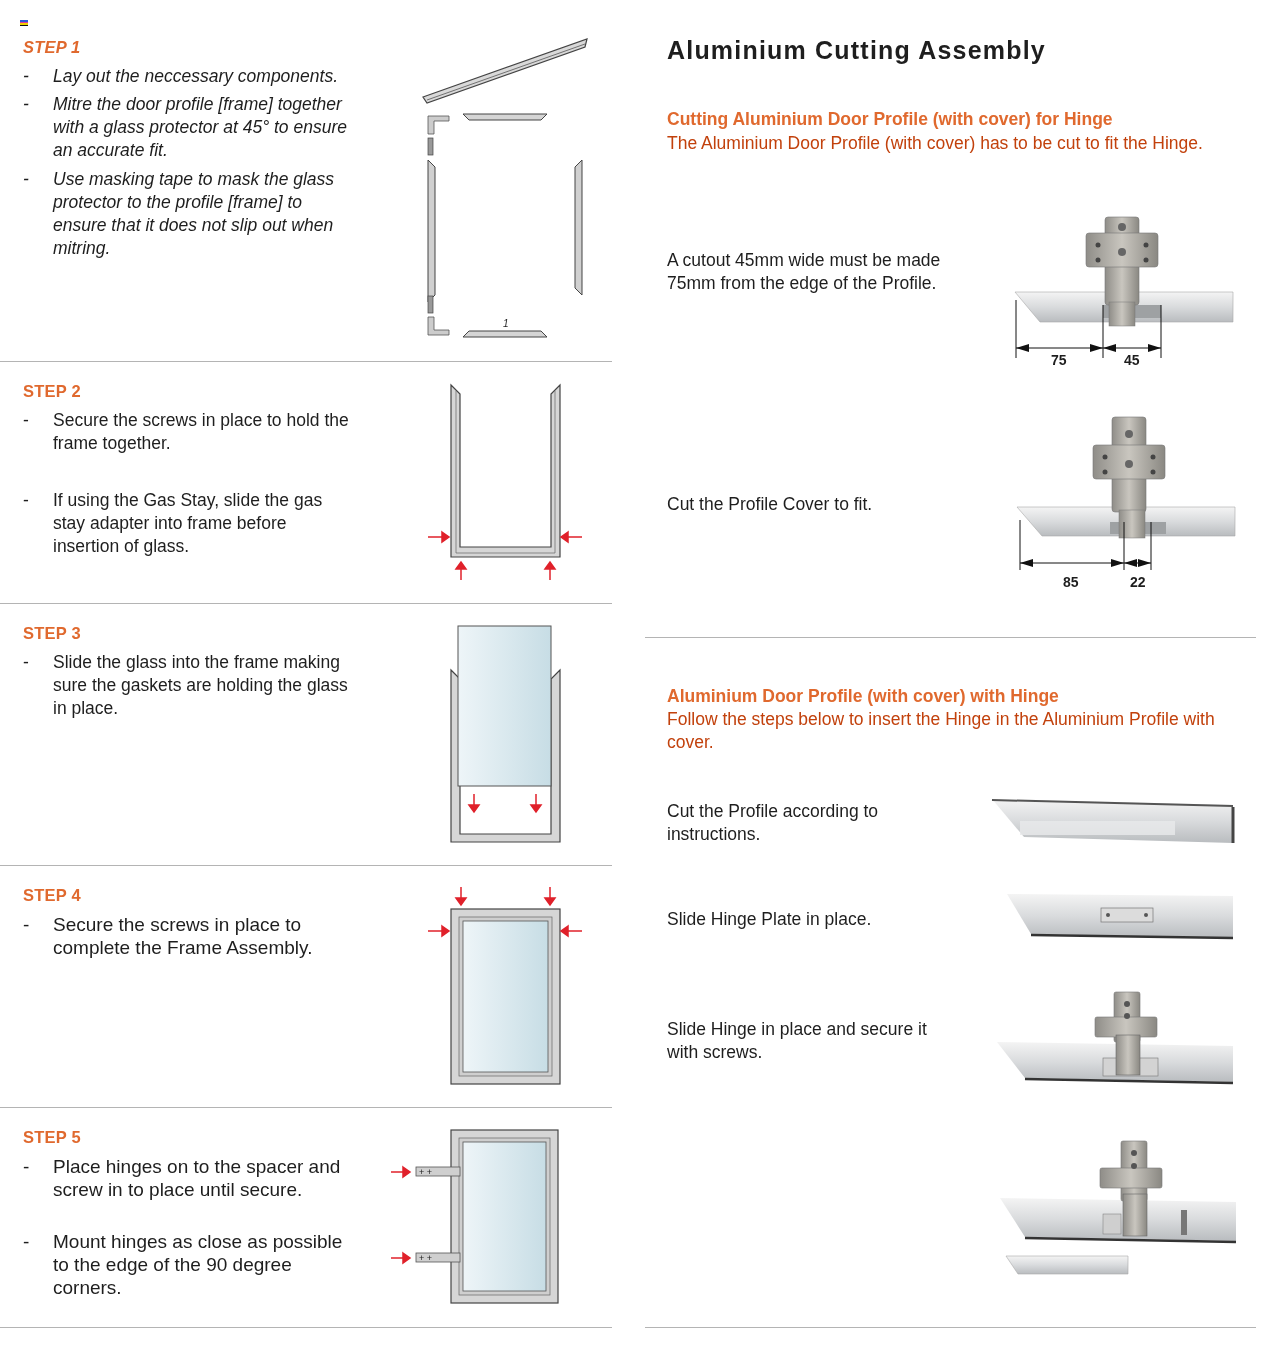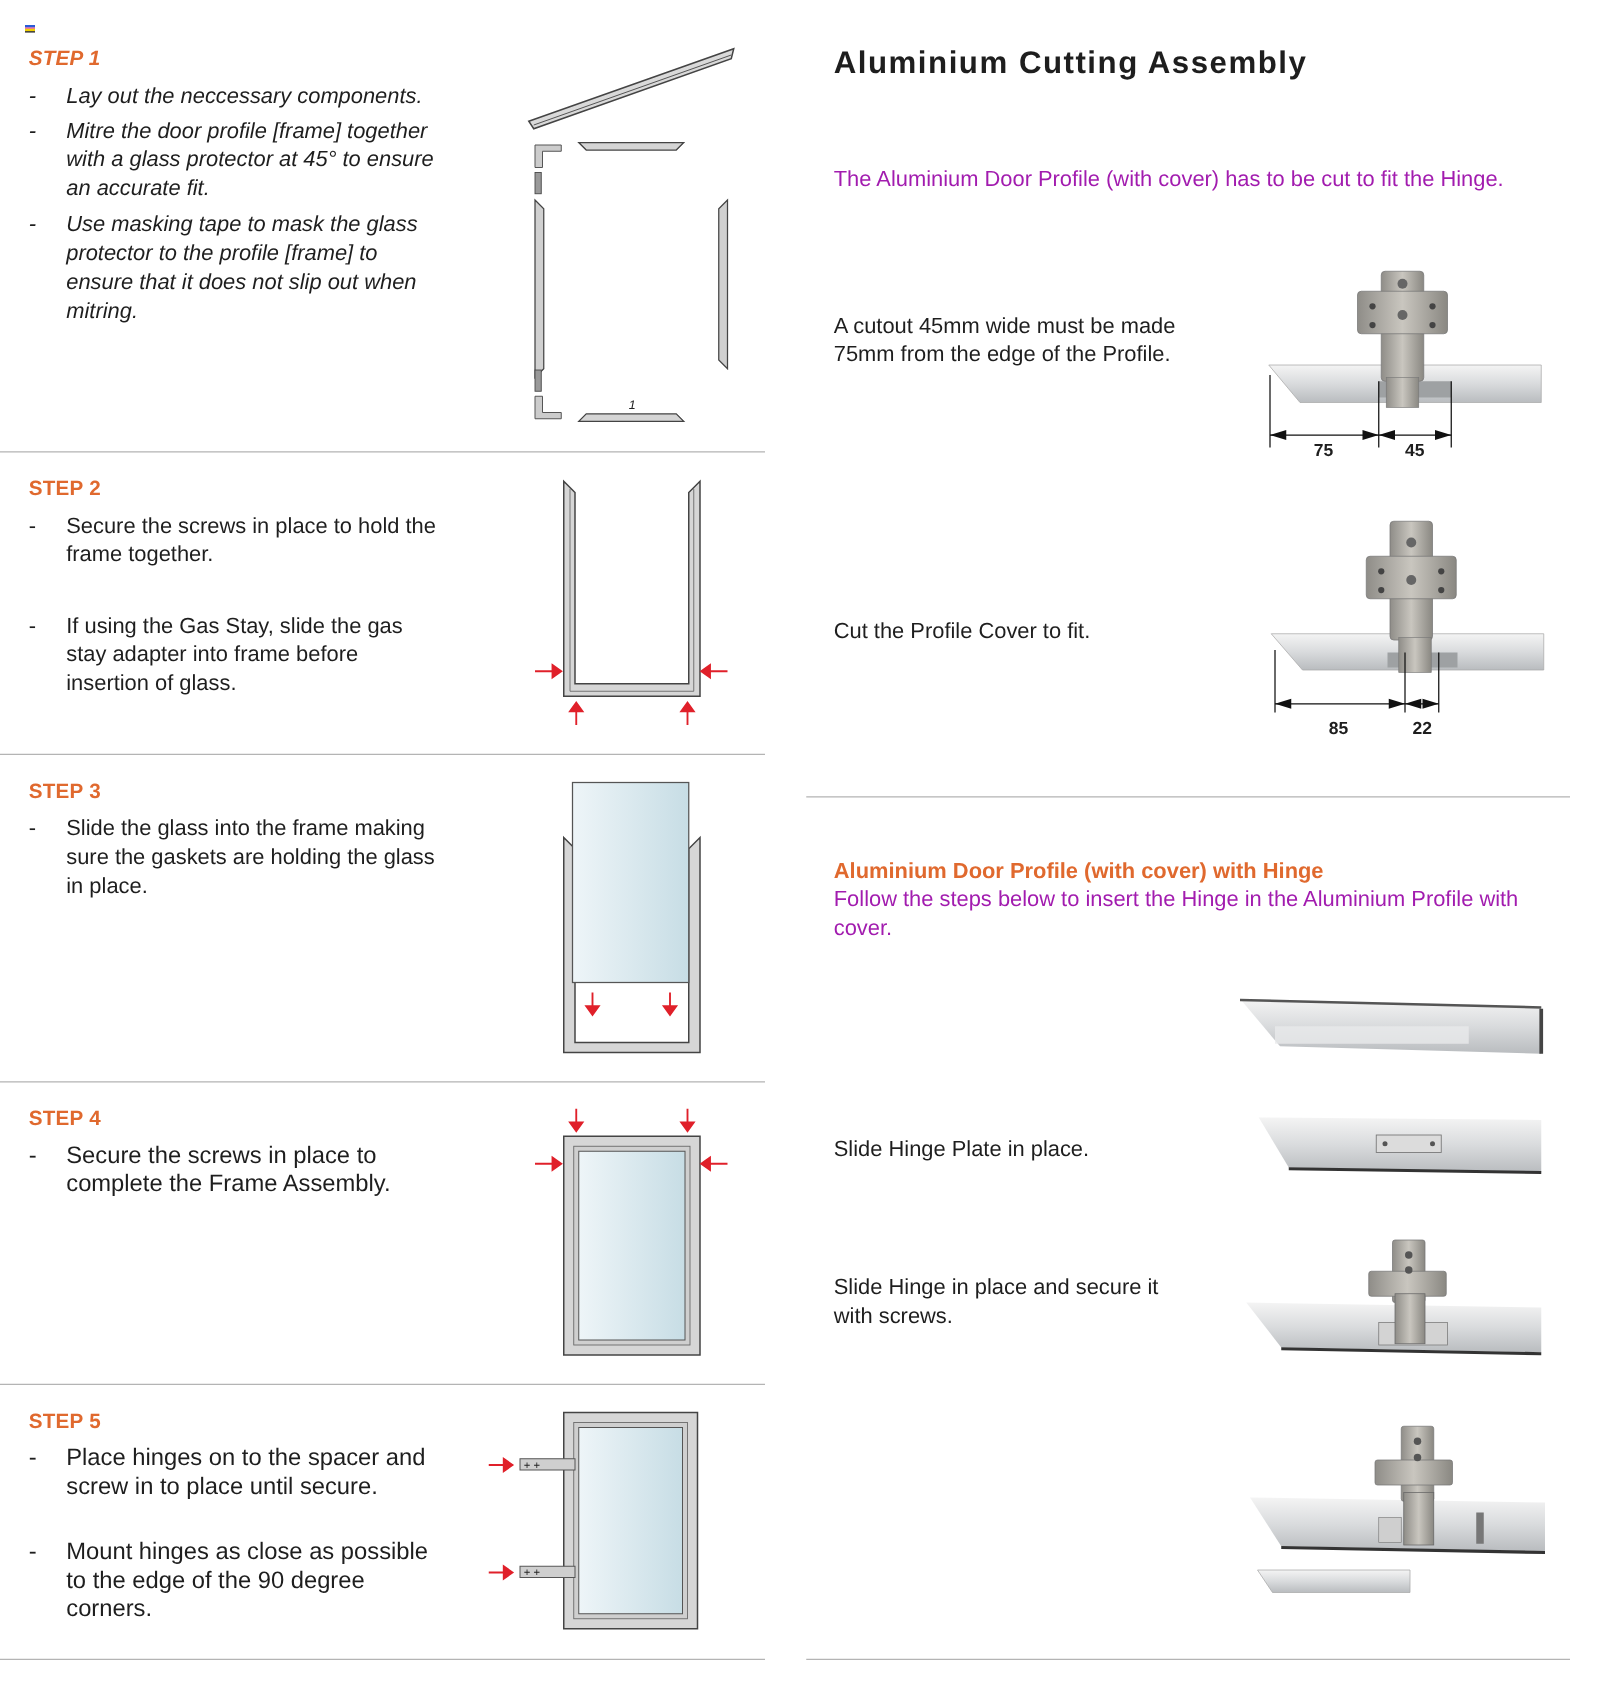--- a/index.html
+++ b/index.html
@@ -16,21 +16,21 @@
   .step-title { position: absolute; left: 23px; font-size: 16.5px; font-weight: bold; color: #e0692e; letter-spacing: 0.2px; }
   .bullet { position: absolute; left: 23px; width: 340px; font-size: 17.5px; line-height: 23px; color: #1e1e1e; }
   .bullet .dash { position: absolute; left: 0; top: 0; }
   .bullet .txt { display: block; margin-left: 30px; }
   .illus { position: absolute; }
 
   
   .right-col { position: absolute; left: 645px; top: 0; width: 635px; height: 1060px; }
   .page-title { position: absolute; left: 22px; top: 36px; font-size: 25px; font-weight: bold; color: #1e1e1e; letter-spacing: 1.2px; }
   .sec-title { position: absolute; left: 22px; font-size: 17.5px; font-weight: bold; color: #e0692e; }
-  .sec-text { position: absolute; left: 22px; width: 580px; font-size: 17.5px; line-height: 23px; color: #a21caf; }
+  .sec-text { position: absolute; left: 22px; width: 580px; font-size: 17.5px; line-height: 23px; color: #c2410c; }
   .row-text { position: absolute; left: 22px; width: 300px; font-size: 17.5px; line-height: 23px; color: #1e1e1e; }
   .right-divider { position: absolute; left: 0; width: 611px; height: 1px; background: #b4b4b4; }
   .dim-label { font-family: "Liberation Sans", sans-serif; font-size: 14px; font-weight: bold; fill: #1e1e1e; }
 </style>
 </head>
 <body>
 
 <div class="cmyk-mark">
   <div style="background:#2a5bd7"></div>
     <div style="background:#e03a9a"></div>
@@ -180,20 +180,21 @@
           <polygon points="18,127 25,132 18,137"></polygon>
       </g>
     </svg>
   </section>
   <div class="step-divider" style="top:1327px;"></div>
 </div>
 
 <div class="right-col">
   <h1 class="page-title">Aluminium Cutting Assembly</h1>
 
+  <div class="sec-title" style="top:109px;">Cutting Aluminium Door Profile (with cover) for Hinge</div>
   <div class="sec-text" style="top:132px;">The Aluminium Door Profile (with cover) has to be cut to fit the Hinge.</div>
 
   <div class="row-text" style="top:249px;width:280px;">A cutout 45mm wide must be made 75mm from the edge of the Profile.</div>
   <svg style="position:absolute;left:368px;top:200px;" width="222" height="170" viewBox="0 0 222 170">
     <defs>
       <linearGradient id="alu" x1="0" x2="0" y1="0" y2="1">
         <stop offset="0" stop-color="#f4f4f4"></stop>
           <stop offset="0.5" stop-color="#d9dbdd"></stop>
           <stop offset="1" stop-color="#b9bcbf"></stop>
       </linearGradient>
@@ -257,20 +258,21 @@
     </g>
     <text class="dim-label" x="48" y="175">85</text>
     <text class="dim-label" x="115" y="175">22</text>
   </svg>
 
   <div class="right-divider" style="top:637px;"></div>
 
   <div class="sec-title" style="top:686px;">Aluminium Door Profile (with cover) with Hinge</div>
   <div class="sec-text" style="top:708px;width:560px;">Follow the steps below to insert the Hinge in the Aluminium Profile with cover.</div>
 
+  <div class="row-text" style="top:800px;width:240px;">Cut the Profile according to instructions.</div>
   <svg style="position:absolute;left:345px;top:795px;" width="245" height="52" viewBox="0 0 245 52">
     <polygon points="2,4 243,10 243,48 34,42" fill="url(#alu)"></polygon>
     <line x1="2" y1="5" x2="243" y2="11" stroke="#555" stroke-width="2"></line>
     <rect x="30" y="26" width="155" height="14" fill="#e9eaeb" opacity="0.8"></rect>
     <line x1="243" y1="12" x2="243" y2="48" stroke="#444" stroke-width="3"></line>
   </svg>
 
   <div class="row-text" style="top:908px;">Slide Hinge Plate in place.</div>
   <svg style="position:absolute;left:360px;top:890px;" width="230" height="52" viewBox="0 0 230 52">
     <polygon points="2,4 228,6 228,48 26,44" fill="url(#alu)"></polygon>

